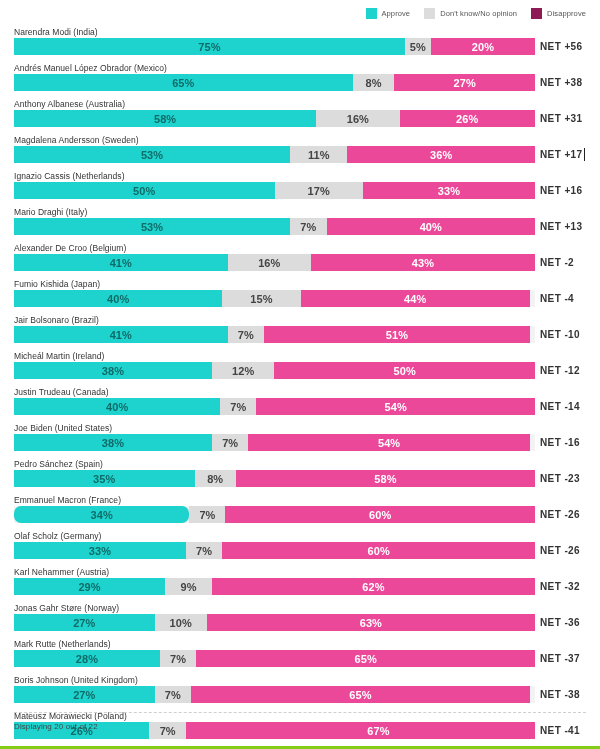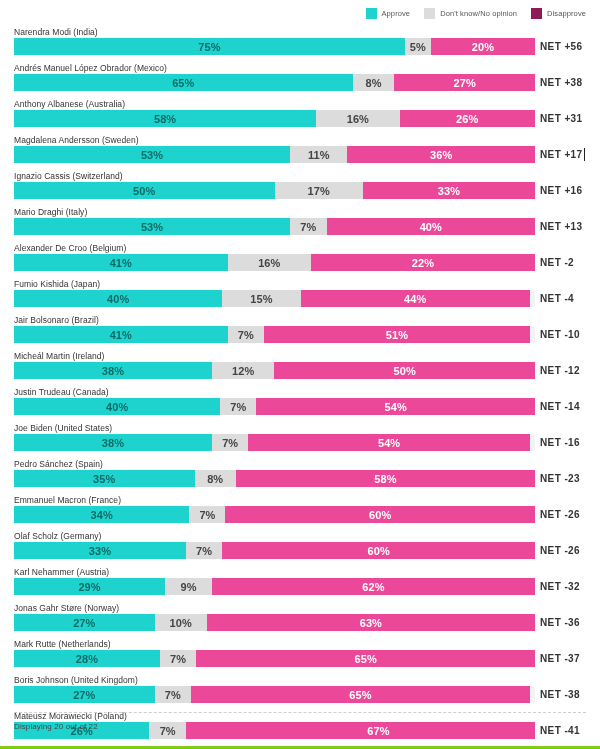--- a/index.html
+++ b/index.html
@@ -227,21 +227,21 @@
           <div class="seg seg-dk" style="width: 11%;">
             <span class="seg-label">11%</span>
           </div>
           <div class="seg seg-disapprove" style="width: 36%;">
             <span class="seg-label">36%</span>
           </div>
         </div>
         <div class="net has-caret">NET +17</div>
       </div>
       <div class="row">
-        <div class="row-name">Ignazio Cassis (Switzerland)</div>
+        <div class="row-name">Ignazio Cassis (Netherlands)</div>
         <div class="bar-wrap">
           <div class="seg seg-approve" style="width: 50%;">
             <span class="seg-label">50%</span>
           </div>
           <div class="seg seg-dk" style="width: 17%;">
             <span class="seg-label">17%</span>
           </div>
           <div class="seg seg-disapprove" style="width: 33%;">
             <span class="seg-label">33%</span>
           </div>
@@ -266,21 +266,21 @@
       <div class="row">
         <div class="row-name">Alexander De Croo (Belgium)</div>
         <div class="bar-wrap">
           <div class="seg seg-approve" style="width: 41%;">
             <span class="seg-label">41%</span>
           </div>
           <div class="seg seg-dk" style="width: 16%;">
             <span class="seg-label">16%</span>
           </div>
           <div class="seg seg-disapprove" style="width: 43%;">
-            <span class="seg-label">22%</span>
+            <span class="seg-label">43%</span>
           </div>
         </div>
         <div class="net">NET -2</div>
       </div>
       <div class="row">
         <div class="row-name">Fumio Kishida (Japan)</div>
         <div class="bar-wrap">
           <div class="seg seg-approve" style="width: 40%;">
             <span class="seg-label">40%</span>
           </div>
@@ -364,21 +364,21 @@
           </div>
           <div class="seg seg-disapprove" style="width: 58%;">
             <span class="seg-label">58%</span>
           </div>
         </div>
         <div class="net">NET -23</div>
       </div>
       <div class="row">
         <div class="row-name">Emmanuel Macron (France)</div>
         <div class="bar-wrap">
-          <div class="seg seg-approve" style="width: 34%;">
+          <div class="seg seg-approve" style="width: 34%; border-radius: 7px;">
             <span class="seg-label">34%</span>
           </div>
           <div class="seg seg-dk" style="width: 7%;">
             <span class="seg-label">7%</span>
           </div>
           <div class="seg seg-disapprove" style="width: 60%;">
             <span class="seg-label">60%</span>
           </div>
         </div>
         <div class="net">NET -26</div>

